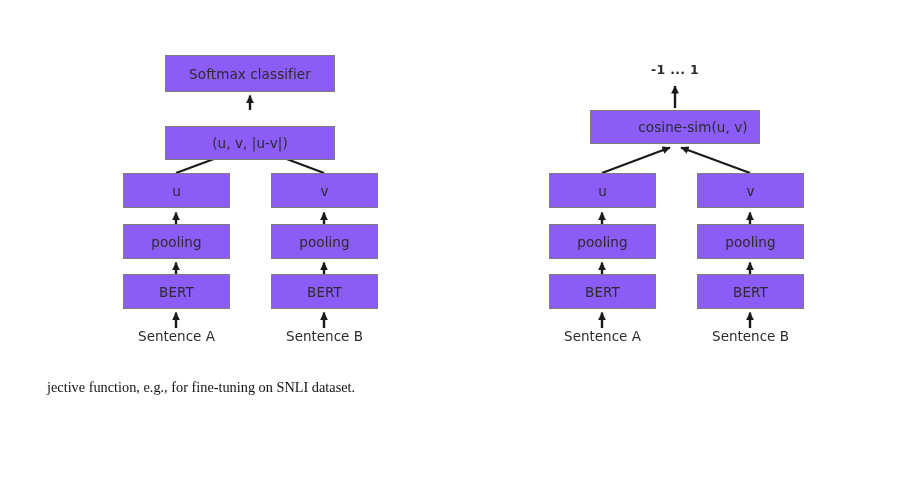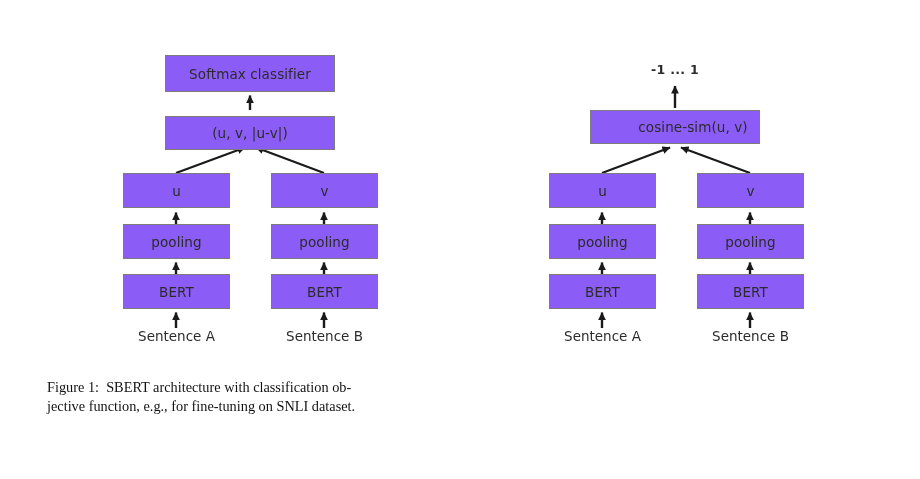--- a/index.html
+++ b/index.html
@@ -123,21 +123,21 @@
 
       <line x1="176" y1="328" x2="176" y2="312.5" stroke="#1a1a1a" stroke-width="2.4" marker-end="url(#ah1)"></line>
 
       <line x1="324" y1="328" x2="324" y2="312.5" stroke="#1a1a1a" stroke-width="2.4" marker-end="url(#ah1)"></line>
     </svg>
 
     <div class="nodebox" style="left:165px; top:55px; width:170px; height:37px;">
       <span>Softmax classifier</span>
     </div>
 
-    <div class="nodebox" style="left:165px; top:116px; width:170px; height:34px;">
+    <div class="nodebox" style="left:165px; top:126px; width:170px; height:34px;">
       <span>(u, v, |u-v|)</span>
     </div>
 
     <div class="nodebox" style="left:123px; top:173px; width:107px; height:35px;">
       <span>u</span>
     </div>
 
     <div class="nodebox" style="left:271px; top:173px; width:107px; height:35px;">
       <span>v</span>
     </div>
@@ -230,19 +230,18 @@
     <div class="freelabel" style="left:79px; top:328px; width:127px; height:20px;">
       <span>Sentence A</span>
     </div>
 
     <div class="freelabel" style="left:227px; top:328px; width:127px; height:20px;">
       <span>Sentence B</span>
     </div>
   </div>
 
   <div class="caption" id="caption1">
-    <span class="cap-line">Figure 1:  SBERT architecture with classification ob-</span>
     <span class="cap-line">jective function, e.g., for fine-tuning on SNLI dataset.</span>
   </div>
 
 
 
 </div>
 
 </body></html>

